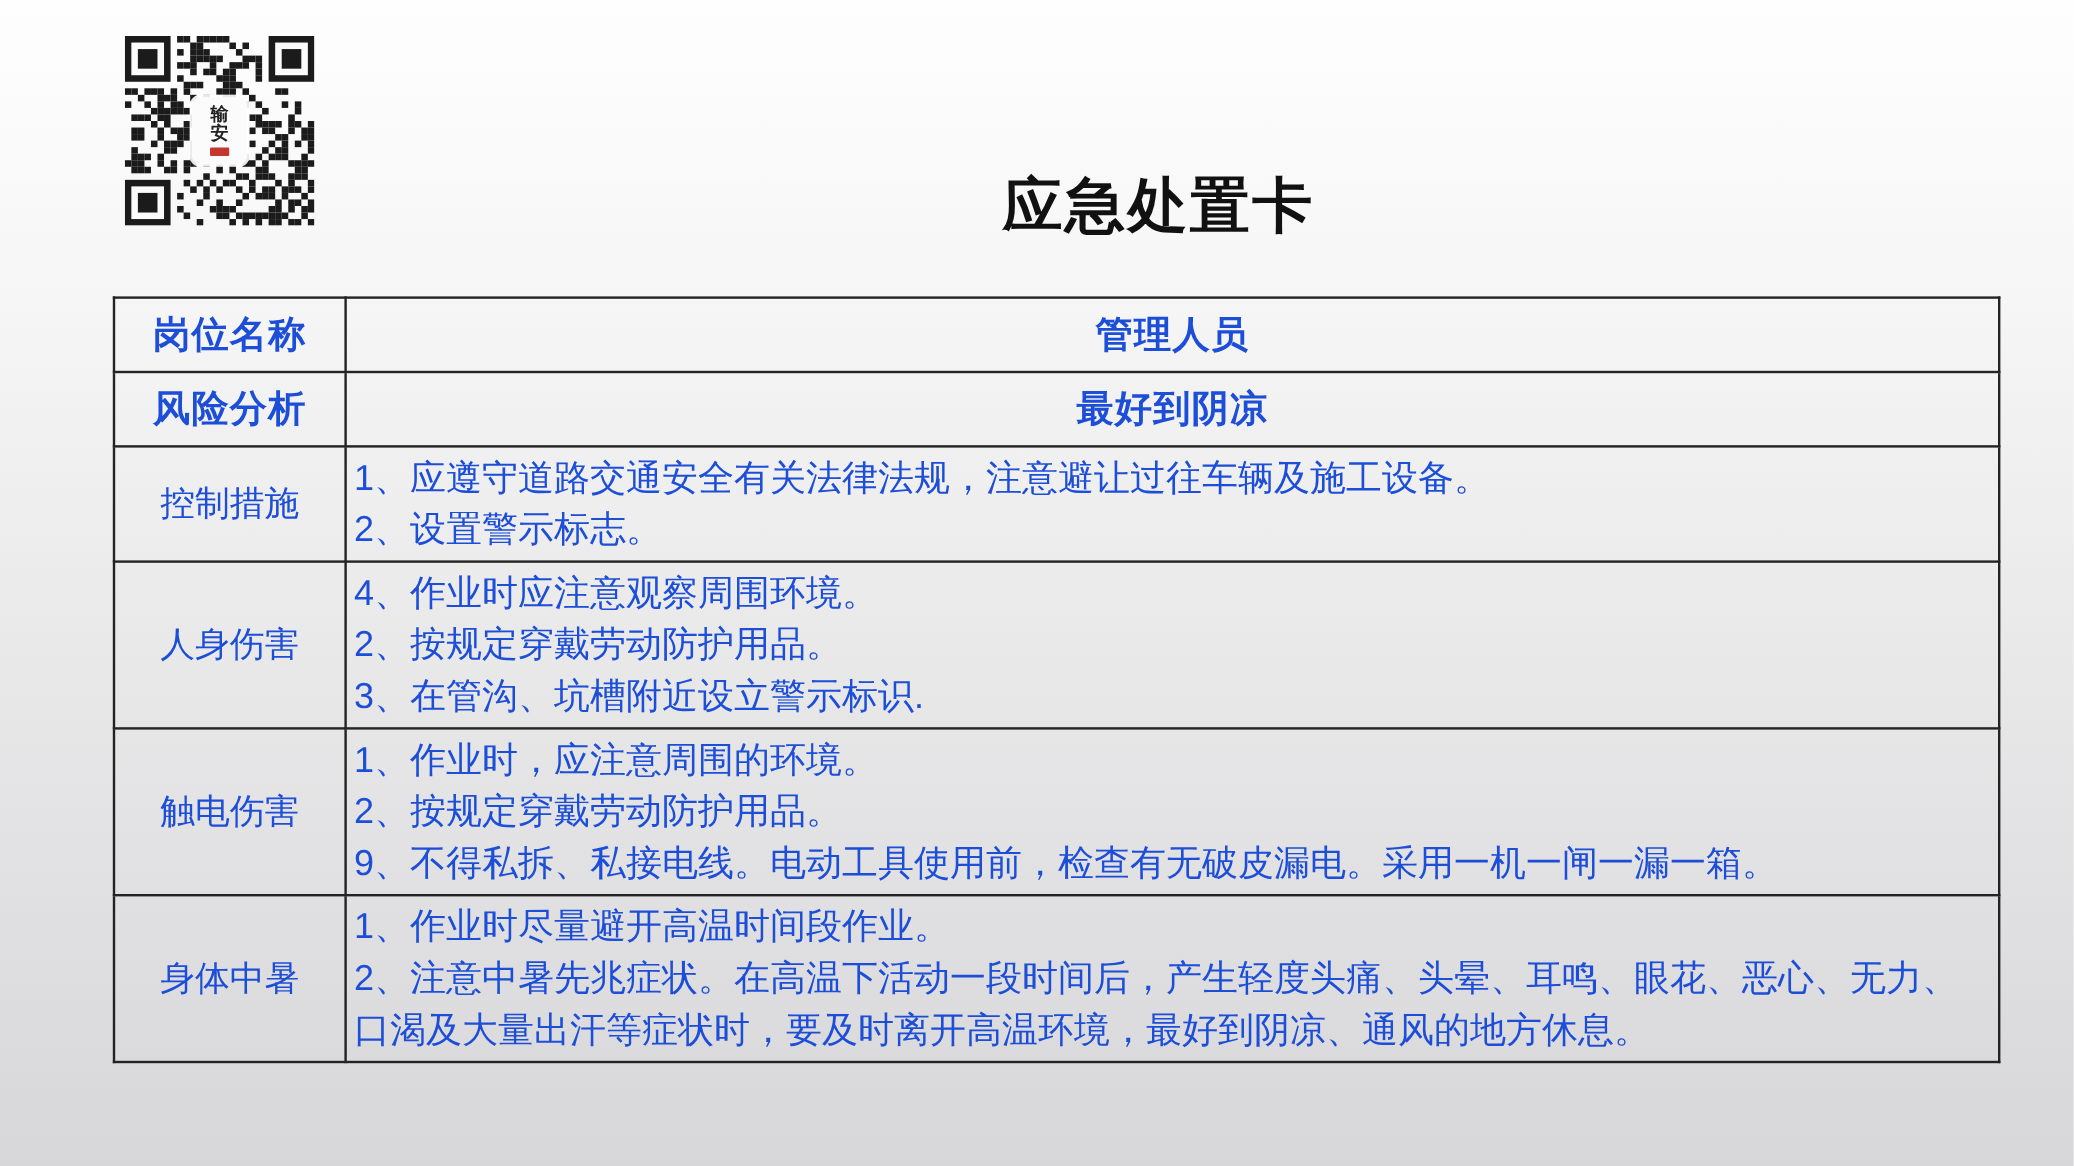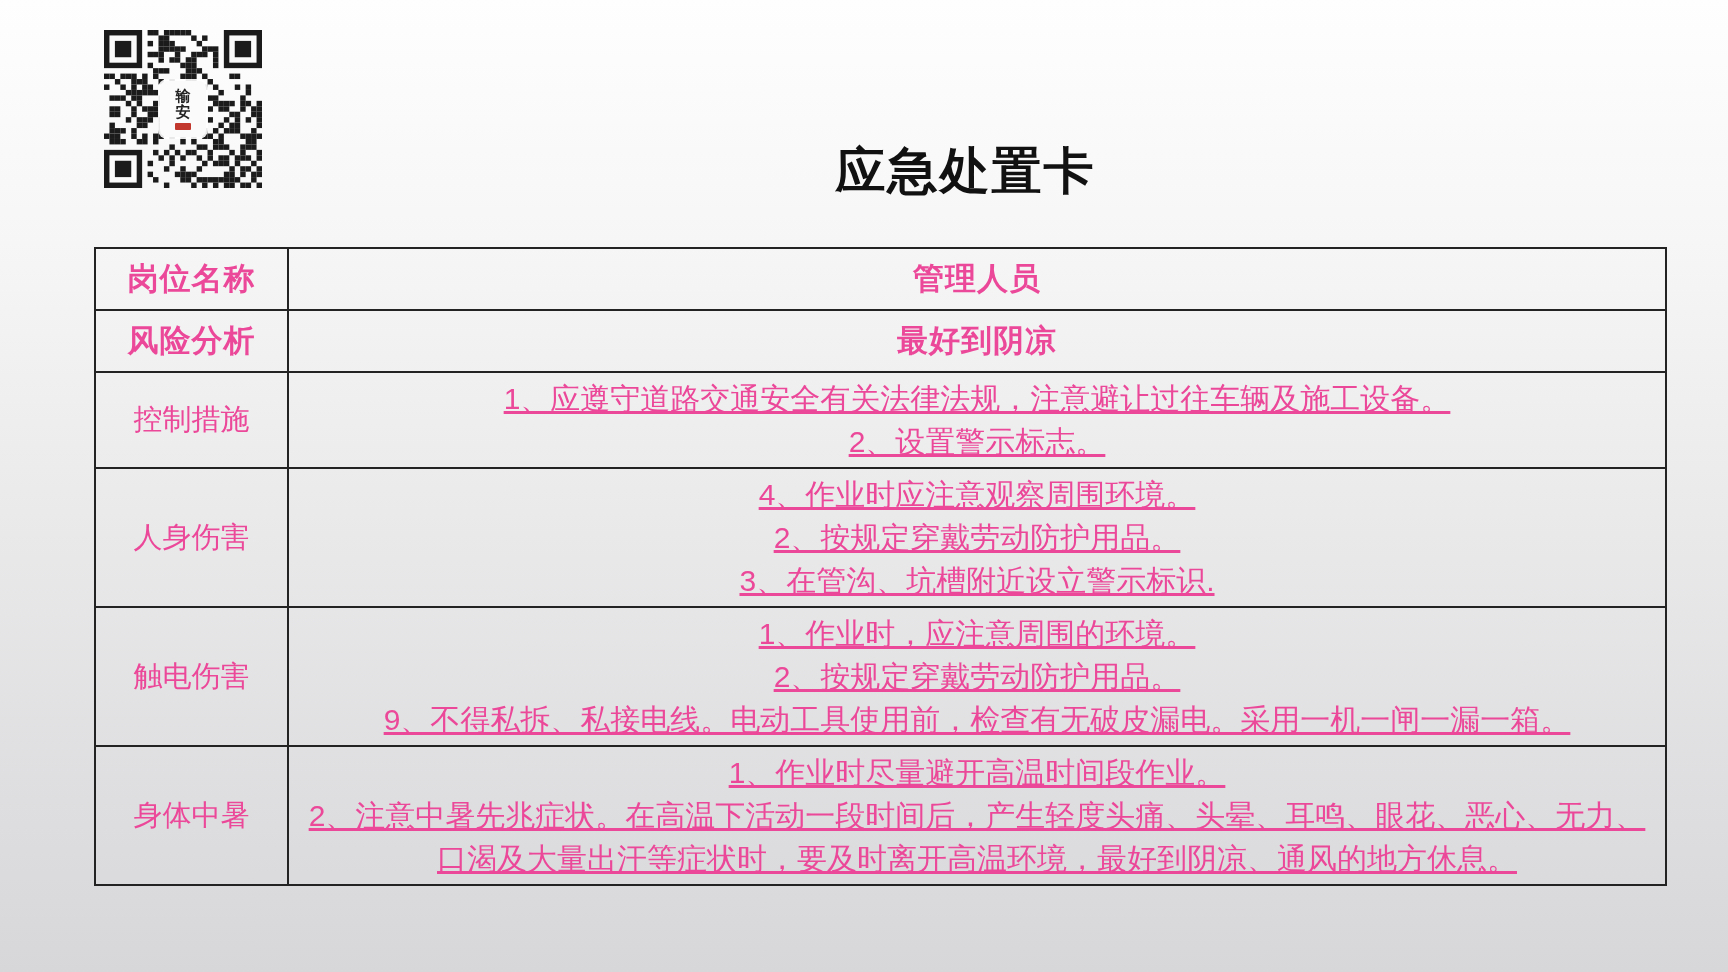--- a/index.html
+++ b/index.html
@@ -37,26 +37,26 @@
     position:absolute;left:94px;top:247px;width:1573px;
     border-collapse:collapse;table-layout:fixed;
     background:transparent;
   }
   .card-table td{
     border:2px solid #232323;
     vertical-align:middle;
     padding:4px 6px;
   }
   .col-risk{width:193px;}
-  .c1{text-align:center;font-size:29px;color:#ec4899;}
+  .c1{text-align:center;font-size:29px;color:#1d4ed8;}
   .c1.bold{font-weight:800;font-size:31px;letter-spacing:1px;}
-  .c2{font-size:30px;color:#ec4899;padding-left:8px;}
+  .c2{font-size:30px;color:#1d4ed8;padding-left:8px;}
   .c2.bold{font-weight:800;font-size:31px;text-align:center;letter-spacing:1px;}
   tr.hdr td{height:52px;}
-  .measure-line{line-height:43px;text-align:center;text-decoration:underline;}
+  .measure-line{line-height:43px;text-align:left;}
 </style>
 </head>
 <body>
 
 <div class="page">
 
   <div class="qr">
     <svg id="qr-svg" width="158" height="158" viewBox="0 0 158 158">
         <g fill="#1b1b1b">
           <rect x="43.59" y="0.00" width="5.45" height="5.45"></rect>

